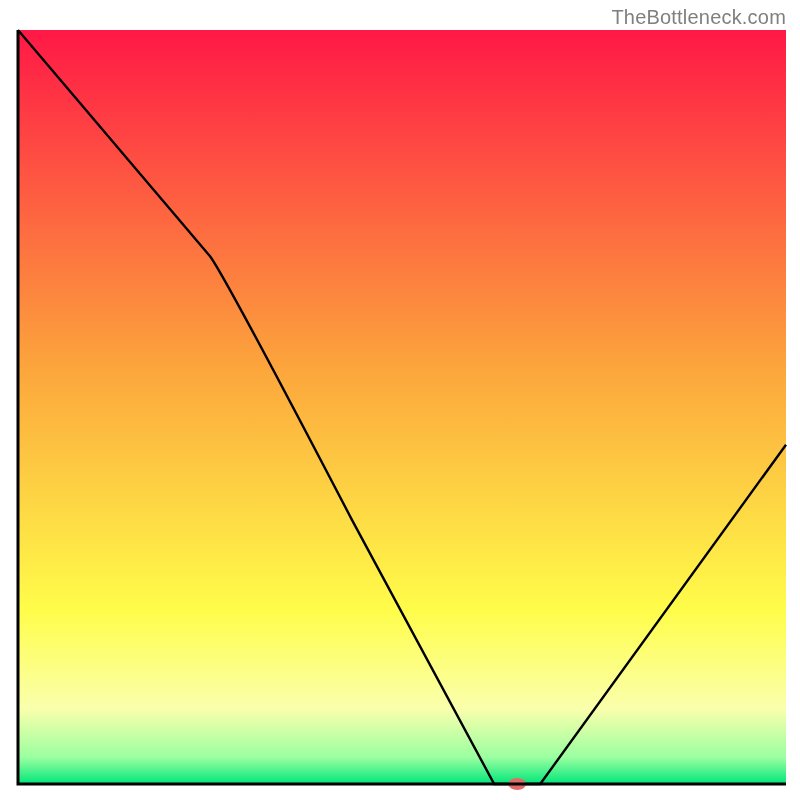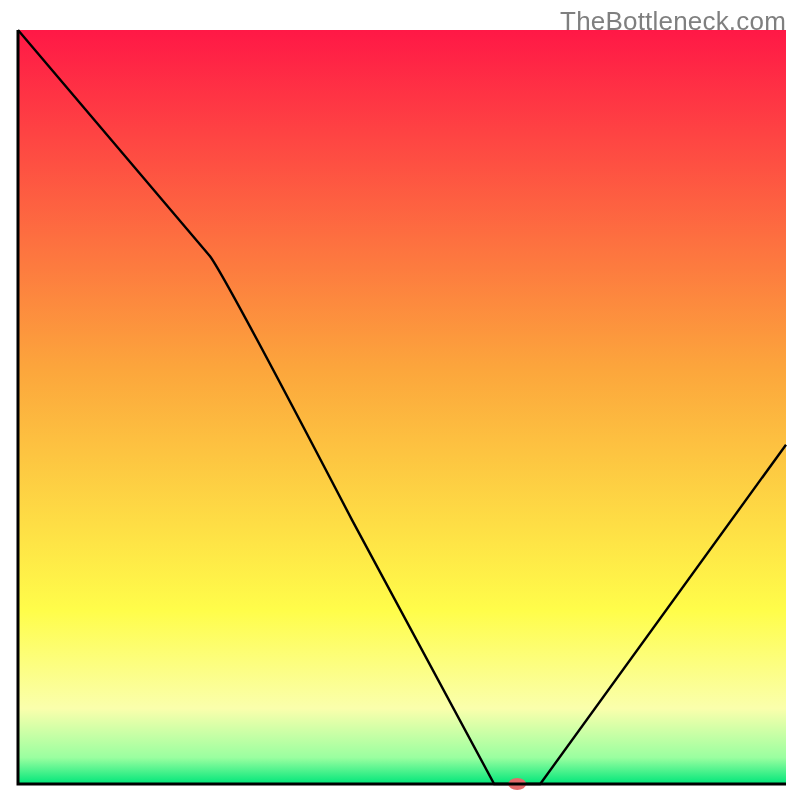--- a/index.html
+++ b/index.html
@@ -12,21 +12,21 @@
   }
   .container {
     position: relative;
     width: 800px;
     height: 800px;
   }
   .watermark {
     position: absolute;
     top: 6px;
     right: 14px;
-    font-size: 26px;
+    font-size: 20px;
     font-weight: 500;
     color: #7f7f7f;
     letter-spacing: 0.2px;
   }
   svg.chart {
     position: absolute;
     top: 0;
     left: 0;
   }
 </style>

